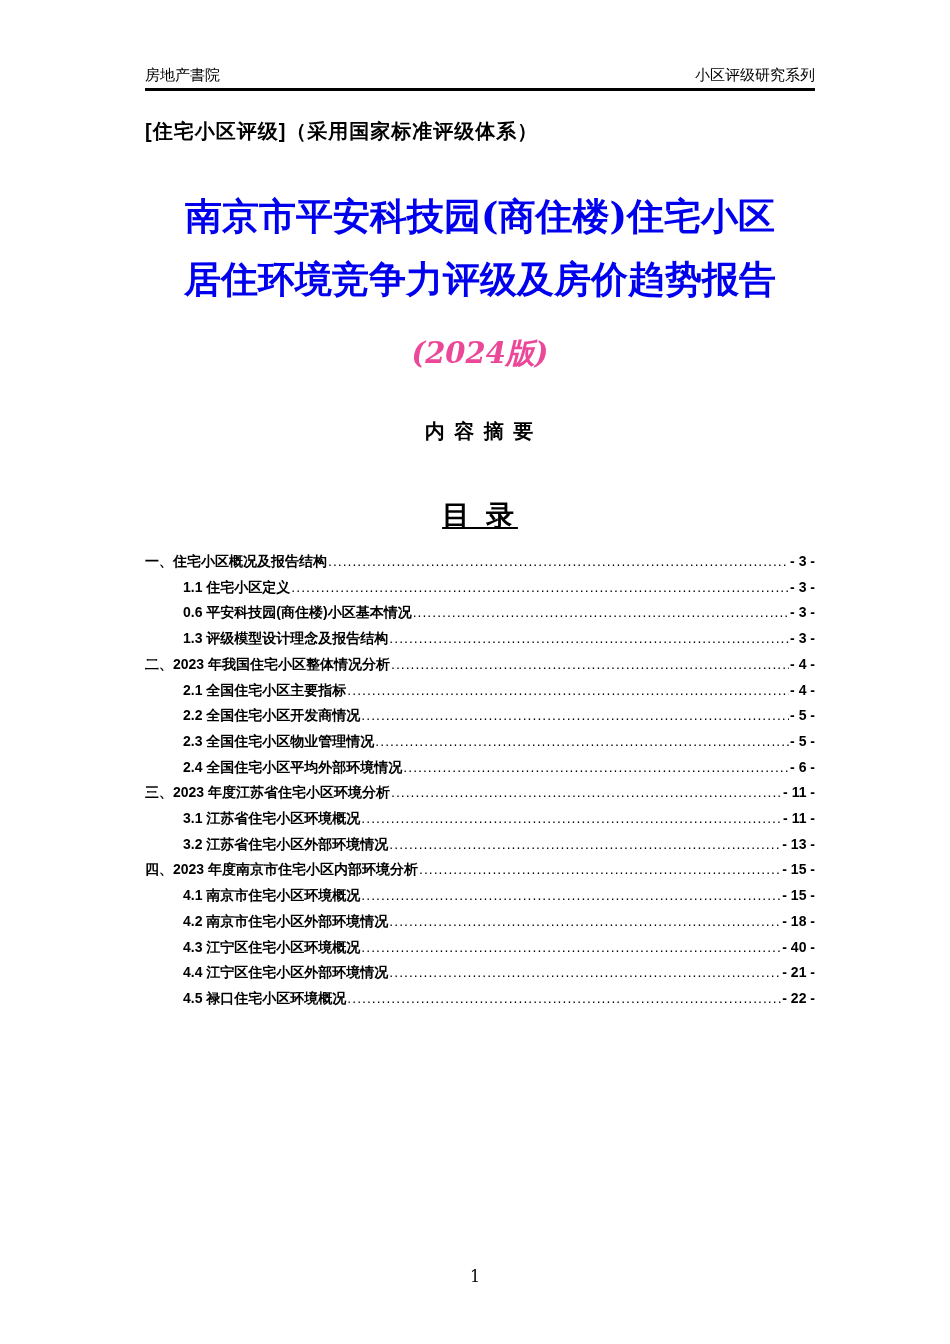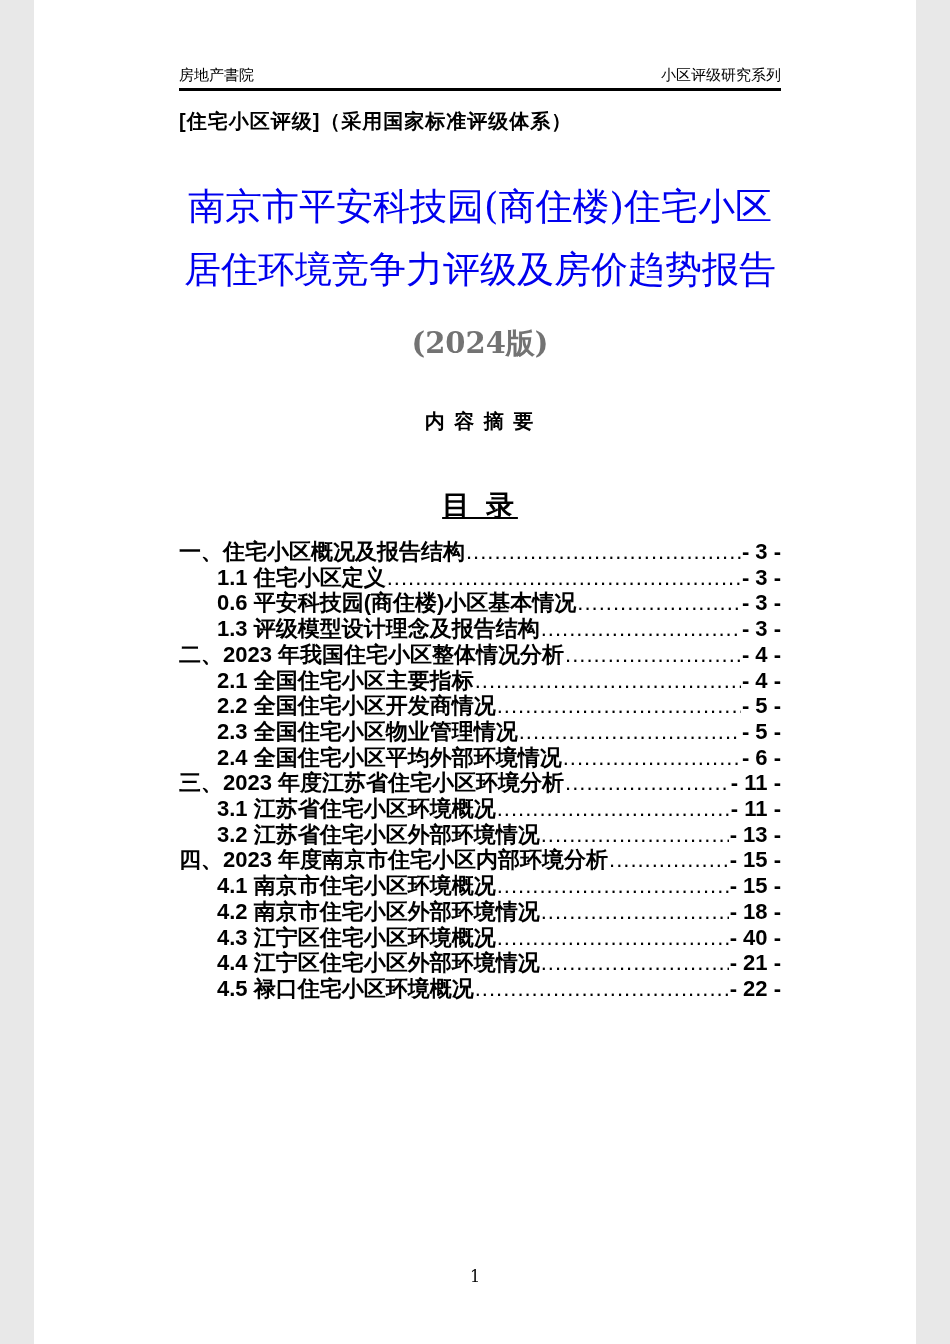--- a/index.html
+++ b/index.html
@@ -1,49 +1,49 @@
 <!DOCTYPE html>
 <html><head>
 <meta charset="utf-8">
 <style>
   * { margin: 0; padding: 0; box-sizing: border-box; }
   html, body { background: #e8e8e8; }
   body { font-family: "Liberation Sans", sans-serif; }
   .page {
     position: relative;
-    width: 882px;
+    width: 950px;
     height: 1344px;
     margin: 0 auto;
     background: #ffffff;
     color: #000;
     padding: 66px 135px 0 145px;
     overflow: hidden;
   }
   
   .hdr-row {
     display: flex;
     justify-content: space-between;
     align-items: flex-end;
     font-size: 15px;
     padding-bottom: 3px;
   }
   .hdr-rule { border-bottom: 3px solid #000; }
   .note-line {
-    margin-top: 17px;
+    margin-top: 27px;
     font-size: 20px;
     font-weight: bold;
     letter-spacing: 1px;
   }
   
   .title {
     margin-top: 40px;
     text-align: center;
     font-family: "DejaVu Serif", "Liberation Serif", serif;
     font-size: 37px;
-    font-weight: normal;
+    font-weight: bold;
     line-height: 63px;
   }
   .edition {
     text-align: center;
     font-family: "DejaVu Serif", "Liberation Serif", serif;
     font-size: 29px;
     font-weight: bold;
     margin-top: 23px;
   }
   
@@ -70,21 +70,21 @@
     text-align: center;
     font-size: 28px;
     font-weight: bold;
     letter-spacing: 4px;
     text-decoration: underline;
   }
   .toc { margin-top: 14px; }
   .toc-row {
     display: flex;
     align-items: baseline;
-    font-size: 22px;
+    font-size: 14px;
     font-weight: 600;
     line-height: 25.7px;
     white-space: nowrap;
   }
   .toc-row.level-2 { padding-left: 38px; }
   .toc-label { flex: 0 0 auto; }
   .toc-dots {
     flex: 1 1 auto;
     overflow: hidden;
     font-weight: normal;
@@ -119,21 +119,21 @@
     <div class="hdr-rule"></div>
   </header>
 
   <div class="note-line">[住宅小区评级]（采用国家标准评级体系）</div>
 
   <h1 class="title" style="color: rgb(0, 0, 238);">
     <div>南京市平安科技园(商住楼)住宅小区</div>
     <div>居住环境竞争力评级及房价趋势报告</div>
   </h1>
 
-  <div class="edition" style="color: #737373;">(2024版)</div>
+  <div class="edition" style="color: #ec4899; font-style: italic;">(2024版)</div>
 
   <h2 class="abstract-heading">内 容 摘 要</h2>
 
 
   <h2 class="toc-heading">目 录</h2>
 
   <div class="toc">
       <div class="toc-row level-1">
         <span class="toc-label">一、住宅小区概况及报告结构</span>
         <span class="toc-dots"></span>

